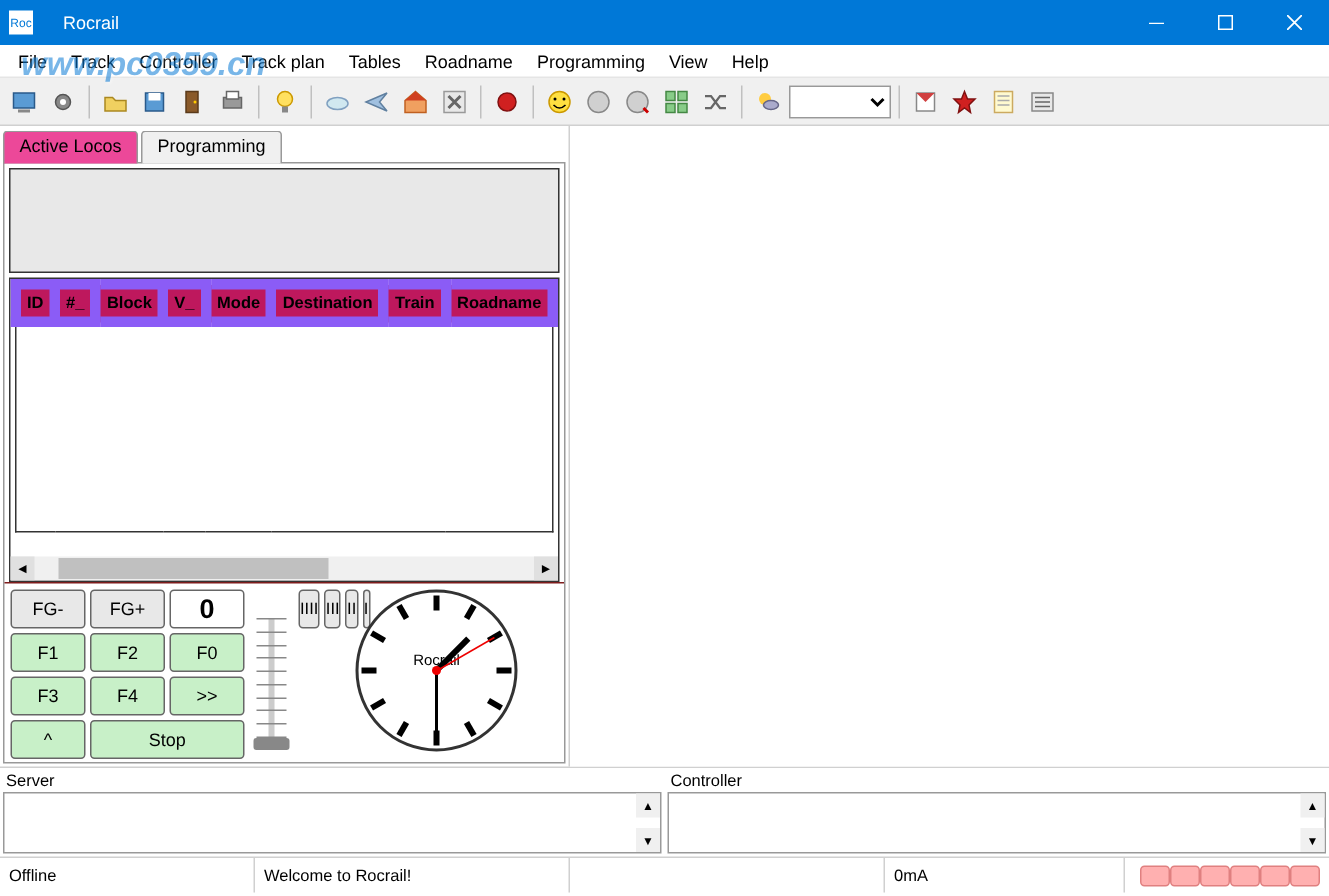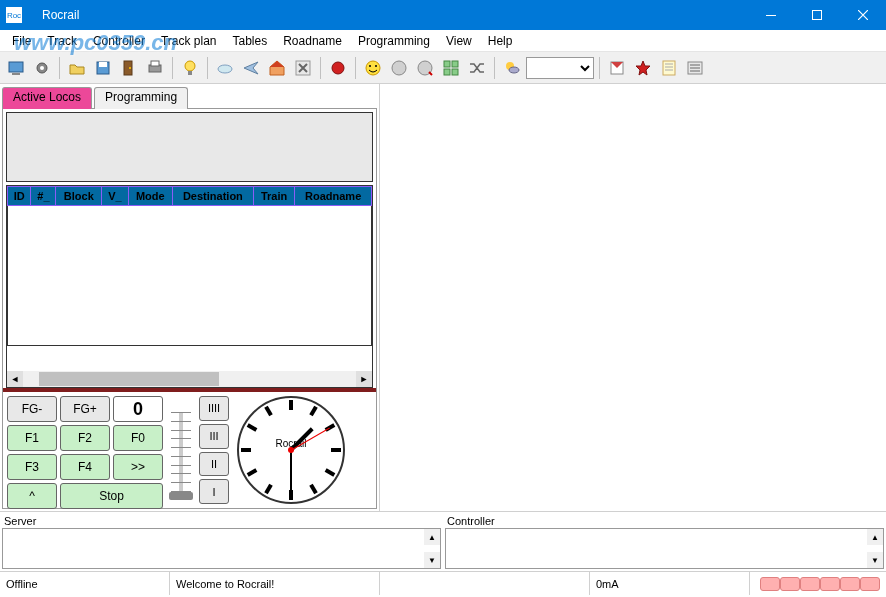--- a/index.html
+++ b/index.html
@@ -27,40 +27,40 @@
 .tabs { display: flex; height: 22px; }
 .tab { padding: 2px 10px; border: 1px solid #999; border-bottom: none; background: #fff; margin-right: 2px; border-radius: 3px 3px 0 0; position: relative; top: 1px; }
 .tab.active { background: #ec4899; z-index: 2; }
 .tab.inactive { background: #f0f0f0; }
 .tabcontent { border: 1px solid #999; flex: 1; display: flex; flex-direction: column; }
 
 .preview { height: 70px; border: 1px solid #333; margin: 3px; background: #e8e8e8; }
 
 .tablewrap { flex: 1; margin: 0 3px; overflow: hidden; position: relative; border: 1px solid #333; }
 table { border-collapse: collapse; width: 100%; }
-th { border: 1px solid #8b5cf6; background: #0369a1; font-weight: bold; padding: 3px 4px; font-size: 11px; text-align: center; }
+th { border: 7px solid #8b5cf6; background: #be185d; font-weight: bold; padding: 3px 4px; font-size: 11px; text-align: left; }
 .hscroll { position: absolute; bottom: 0; left: 0; right: 0; height: 16px; background: #f0f0f0; display: flex; align-items: center; }
 .hscroll .thumb { width: 180px; height: 14px; background: #c0c0c0; margin-left: 16px; }
 .hscroll .arr { width: 16px; height: 16px; background: #e0e0e0; display: flex; align-items: center; justify-content: center; font-size: 9px; }
 
-.ctrlpanel { height: 120px; border-top: 4px solid #7f1d1d; display: flex; padding: 4px; gap: 4px; }
+.ctrlpanel { height: 120px; border-top: 1px solid #7f1d1d; display: flex; padding: 4px; gap: 4px; }
 .fbtns { display: grid; grid-template-columns: 50px 50px 50px; grid-template-rows: 26px 26px 26px 26px; gap: 3px; }
 .fbtn { border: 1px solid #666; border-radius: 3px; display: flex; align-items: center; justify-content: center; font-size: 12px; }
 .fbtn.gray { background: #e8e8e8; }
 .fbtn.green { background: #c8f0c8; }
 .fbtn.wide { grid-column: span 2; text-align: center; }
 .speedval { border: 1px solid #666; border-radius: 3px; background: #fff; display: flex; align-items: center; justify-content: center; font-size: 18px; font-weight: bold; }
 
 .slider { width: 28px; display: flex; flex-direction: column; align-items: center; justify-content: flex-end; padding-bottom: 4px; }
 .slider .track { width: 4px; height: 80px; background: #ccc; position: relative; }
 .slider .ticks { position: absolute; left: -8px; top: 0; bottom: 0; display: flex; flex-direction: column; justify-content: space-between; }
 .slider .tick { width: 20px; height: 1px; background: #888; }
 .slider .handle { width: 24px; height: 8px; background: #888; border-radius: 2px; }
 
-.ibtns { width: 30px; display: flex; flex-direction: column; gap: 3px; }
+.ibtns { width: 30px; display: flex; flex-direction: row; gap: 3px; }
 .ibtn { height: 26px; border: 1px solid #666; border-radius: 3px; background: #e8e8e8; display: flex; align-items: center; justify-content: center; font-size: 11px; }
 
 .clock { width: 108px; height: 108px; border: 2px solid #333; border-radius: 50%; position: relative; margin-left: 4px; }
 .clock .cnum { position: absolute; width: 4px; height: 10px; background: #000; left: 50%; top: 2px; transform-origin: 2px 50px; margin-left: -2px; }
 .clock .label { position: absolute; top: 40px; left: 50%; transform: translateX(-50%); font-size: 10px; }
 .clock .hand { position: absolute; background: #000; left: 50%; bottom: 50%; transform-origin: bottom center; }
 .clock .hh { width: 4px; height: 30px; margin-left: -2px; transform: rotate(45deg); }
 .clock .mh { width: 2px; height: 42px; margin-left: -1px; transform: rotate(180deg); }
 .clock .sh { width: 1px; height: 44px; margin-left: -0.5px; background: #e00; transform: rotate(60deg); }
 .clock .center { position: absolute; width: 6px; height: 6px; background: #e00; border-radius: 50%; left: 50%; top: 50%; transform: translate(-50%,-50%); }

